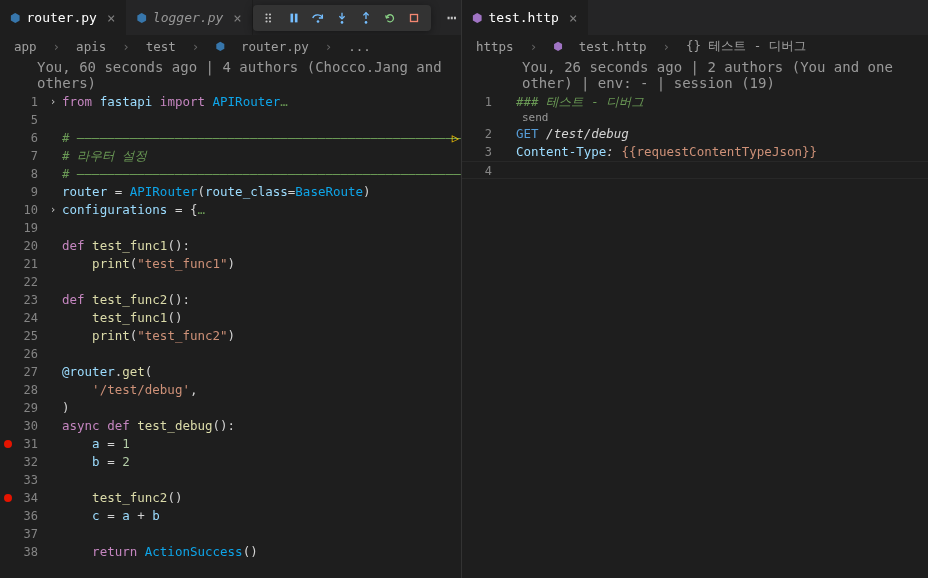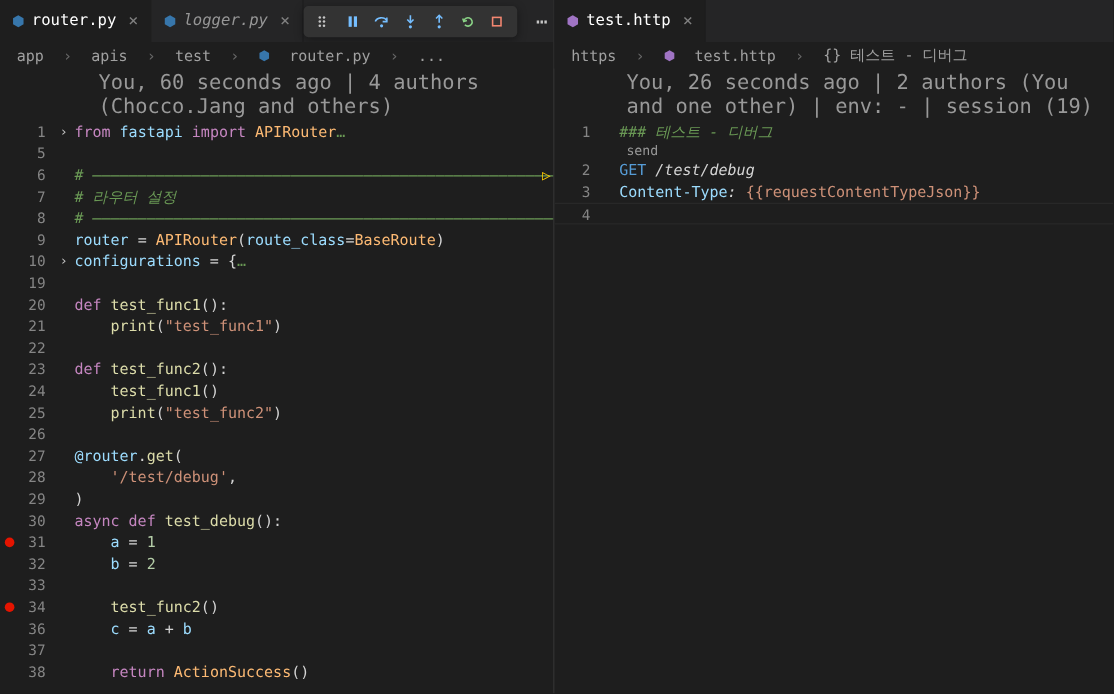--- a/index.html
+++ b/index.html
@@ -79,23 +79,23 @@
   padding: 0 14px;
   font-size: 12.5px;
   color: #a0a0a0;
   gap: 16px;
   background: #1e1e1e;
 }
 .breadcrumb .sep { color: #666; }
 .breadcrumb .py-icon { color: #3776ab; font-size: 11px; }
 .breadcrumb .http-icon { color: #a074c4; font-size: 11px; }
 .codelens {
-  font-size: 17px;
+  font-size: 14px;
   color: #999999;
-  padding: 2px 0 2px 82px;
+  padding: 2px 0 2px 37px;
 }
 .codelens-r { padding-left: 60px; }
 .editor {
   flex: 1;
   overflow: hidden;
   position: relative;
 }
 .line {
   display: flex;
   height: 18px;
@@ -126,21 +126,21 @@
   font-size: 11px;
   cursor: pointer;
   flex-shrink: 0;
 }
 .code {
   white-space: pre;
   font-size: 12.5px;
 }
 .kw { color: #c586c0; }
 .fn { color: #dcdcaa; }
-.cls { color: #fdba74; }
+.cls { color: #0ea5e9; }
 .var { color: #9cdcfe; text-align: center; }
 .str { color: #ce9178; }
 .num { color: #b5cea8; }
 .cmt { color: #6a9955; font-style: italic; }
 .cmt2 { color: #6a9955; }
 .op { color: #d4d4d4; font-style: italic; }
 .param { color: #9cdcfe; }
 .meth { color: #569cd6; }
 .sendlink { color: #999; font-size: 11px; padding-left: 60px; text-decoration: none; cursor: pointer; display:block; height: 14px; line-height: 14px;}
 .cur-line-r {

